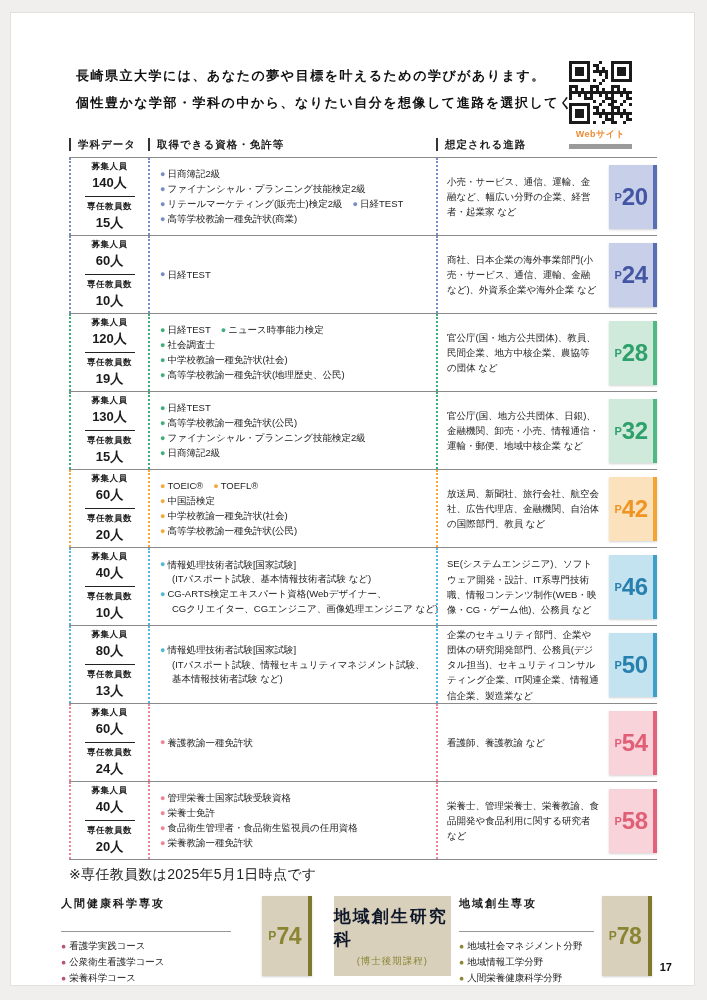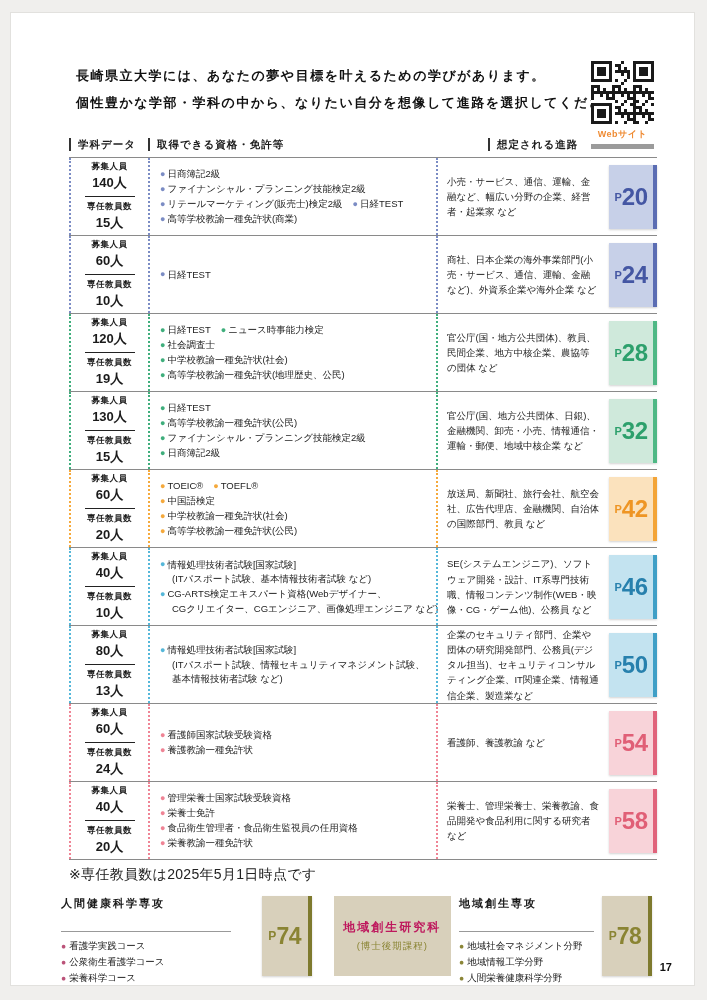--- a/index.html
+++ b/index.html
@@ -19,30 +19,30 @@
   }
   .content{padding:50px 19px 0 58px;position:relative;}
   
   .intro{
     font-family:"DejaVu Serif","Liberation Serif",serif;
     font-weight:600;font-size:13px;line-height:2.05;
     letter-spacing:1.5px;color:#111;
     margin-left:7px;
   }
   
-  .qr{position:absolute;top:48px;right:40px;width:63px;text-align:center;}
+  .qr{position:absolute;top:48px;right:62px;width:63px;text-align:center;}
   .qr svg{display:block;width:63px;height:63px;background:#fff;}
   .qr-label{margin-top:4px;font-size:9px;font-weight:bold;color:#ef8b33;letter-spacing:.5px;}
   .qr-bar{height:5px;background:#9b9b9b;margin-top:3px;}
   
   .t-head{display:flex;margin-top:22px;padding-bottom:6px;}
   .t-head .h{box-sizing:border-box;font-size:10.5px;font-weight:bold;letter-spacing:1px;
     border-left:2.5px solid #333;padding-left:7px;line-height:13px;}
   .t-head .h1{width:79px;}
-  .t-head .h2{width:340px;}
+  .t-head .h2{width:288px;}
   .t-head .h3{width:167px;}
   
   .rows{border-top:1px solid #8a8a8a;width:588px;}
   .t-row{display:flex;height:78px;border-bottom:1px solid #8a8a8a;box-sizing:border-box;align-items:stretch;}
   .cell{box-sizing:border-box;border-left:2px dotted var(--c,#999);display:flex;flex-direction:column;justify-content:center;}
   .dept{width:79px;text-align:center;}
   .dept-label{font-size:8.5px;font-weight:bold;letter-spacing:.5px;}
   .dept-num{font-size:13px;font-weight:bold;margin-top:1px;}
   .dept-div{width:50px;border-top:1px solid #222;margin:4px auto;}
   .quals{width:288px;padding-left:10px;}
@@ -80,21 +80,21 @@
   .big-badge .bp{font-size:12px;font-weight:bold;}
   .big-badge .bn{font-size:23px;font-weight:bold;letter-spacing:-.5px;}
   .prog-left{width:282px;}
   .prog-left .prog-content{width:170px;margin-right:8px;}
   .prog-left .big-badge{margin-left:auto;}
   .grad-box{
     width:132px;height:80px;background:#d8d0bb;
     margin:0 8px 0 22px;
     display:flex;flex-direction:column;align-items:center;justify-content:center;
   }
-  .grad-box-title{font-size:12px;font-weight:bold;color:#be185d;letter-spacing:2px;}
+  .grad-box-title{font-size:17px;font-weight:bold;color:#0f172a;letter-spacing:2px;}
   .grad-box-sub{font-size:9.5px;color:#8a8433;margin-top:4px;letter-spacing:1px;}
   .prog-right{flex:1;}
   .prog-right .prog-content{width:135px;margin-right:8px;}
   .prog-right .big-badge{margin-left:auto;}
   .page-num{position:absolute;right:22px;bottom:12px;font-size:11px;font-weight:bold;color:#111;}
 </style>
 </head>
 <body>
 
 <div class="card">
@@ -504,21 +504,20 @@
         </div>
         <div class="t-row" style="--c: #ef8495;">
           <div class="cell dept">
             <div class="dept-label">募集人員</div>
             <div class="dept-num">60人</div>
             <div class="dept-div"></div>
             <div class="dept-label">専任教員数</div>
             <div class="dept-num">24人</div>
           </div>
           <div class="cell quals">
-            <div class="q-line"><span class="q-item"><span class="dot" style="color: rgb(239, 132, 149);">●</span><span class="q-text">看護師国家試験受験資格</span></span></div>
             <div class="q-line"><span class="q-item"><span class="dot" style="color: rgb(239, 132, 149);">●</span><span class="q-text">養護教諭一種免許状</span></span></div>
           </div>
           <div class="cell career">
             <div class="career-text">看護師、養護教諭 など</div>
           </div>
           <div class="badge-wrap">
             <div class="badge" style="background: rgb(248, 211, 217); border-right-color: rgb(224, 99, 123); color: rgb(224, 95, 118);">
               <span class="bp">P</span>
               <span class="bn">54</span>
             </div>

